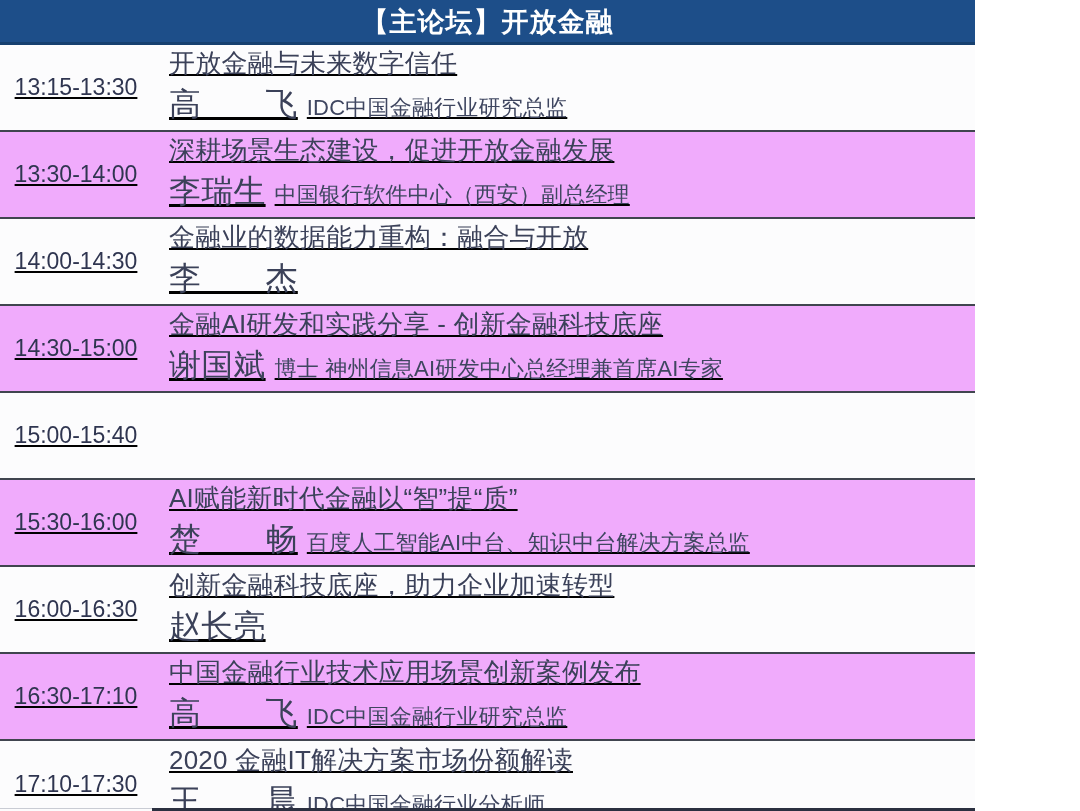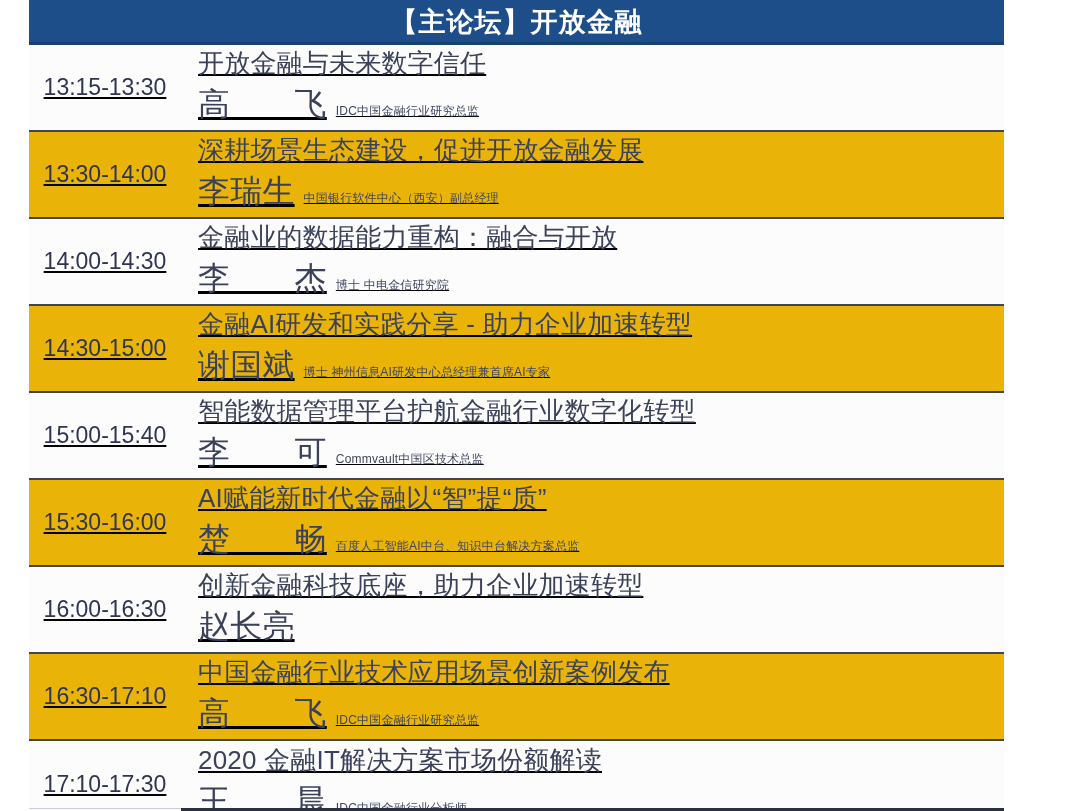--- a/index.html
+++ b/index.html
@@ -13,21 +13,20 @@
     font-family: "Liberation Sans", "DejaVu Sans", sans-serif;
     overflow: hidden;
   }
 
   .agenda {
     width: 975px;
     height: 811px;
     position: relative;
     background: #fbfbfc;
     box-sizing: border-box;
-    margin-left: 29px;
   }
 
   
   .banner {
     height: 45px;
     background: #1d4e89;
     display: flex;
     align-items: center;
     justify-content: center;
     position: relative;
@@ -56,21 +55,21 @@
   .row {
     display: flex;
     align-items: center;
     height: 87px;
     border-bottom: 2px solid #40454f;
     box-sizing: border-box;
     position: relative;
     text-decoration: underline;
   }
   .row.odd  { background: #fcfcfd; }
-  .row.even { background: #eab308; }
+  .row.even { background: #f0abfc; }
   .row.last { border-bottom: none; }
 
   .time-cell {
     width: 152px;
     flex: 0 0 152px;
     display: flex;
     align-items: center;
     justify-content: center;
     box-sizing: border-box;
   }
@@ -103,21 +102,21 @@
     align-items: baseline;
     margin-top: 4px;
     white-space: nowrap;
   }
   .speaker-name {
     font-size: 32px;
     color: #3b4159;
     letter-spacing: 0.2px;
   }
   .speaker-role {
-    font-size: 12px;
+    font-size: 22px;
     color: #3f4660;
     margin-left: 9px;
     letter-spacing: 0.2px;
   }
 
   
   .bottom-rules {
     position: absolute;
     left: 0;
     right: 0;
@@ -176,46 +175,38 @@
         </div>
       </div>
       <div class="row odd">
         <div class="time-cell">
           <span class="time-text">14:00-14:30</span>
         </div>
         <div class="content-cell">
           <div class="session-title">金融业的数据能力重构：融合与开放</div>
           <div class="speaker-line">
             <span class="speaker-name">李　　杰</span>
-            <span class="speaker-role">博士 中电金信研究院</span>
           </div>
         </div>
       </div>
       <div class="row even">
         <div class="time-cell">
           <span class="time-text">14:30-15:00</span>
         </div>
         <div class="content-cell">
-          <div class="session-title">金融AI研发和实践分享 - 助力企业加速转型</div>
+          <div class="session-title">金融AI研发和实践分享 - 创新金融科技底座</div>
           <div class="speaker-line">
             <span class="speaker-name">谢国斌</span>
             <span class="speaker-role">博士 神州信息AI研发中心总经理兼首席AI专家</span>
           </div>
         </div>
       </div>
       <div class="row odd">
         <div class="time-cell">
           <span class="time-text">15:00-15:40</span>
-        </div>
-        <div class="content-cell">
-          <div class="session-title">智能数据管理平台护航金融行业数字化转型</div>
-          <div class="speaker-line">
-            <span class="speaker-name">李　　可</span>
-            <span class="speaker-role">Commvault中国区技术总监</span>
-          </div>
         </div>
       </div>
       <div class="row even">
         <div class="time-cell">
           <span class="time-text">15:30-16:00</span>
         </div>
         <div class="content-cell">
           <div class="session-title">AI赋能新时代金融以“智”提“质”</div>
           <div class="speaker-line">
             <span class="speaker-name">楚　　畅</span>

